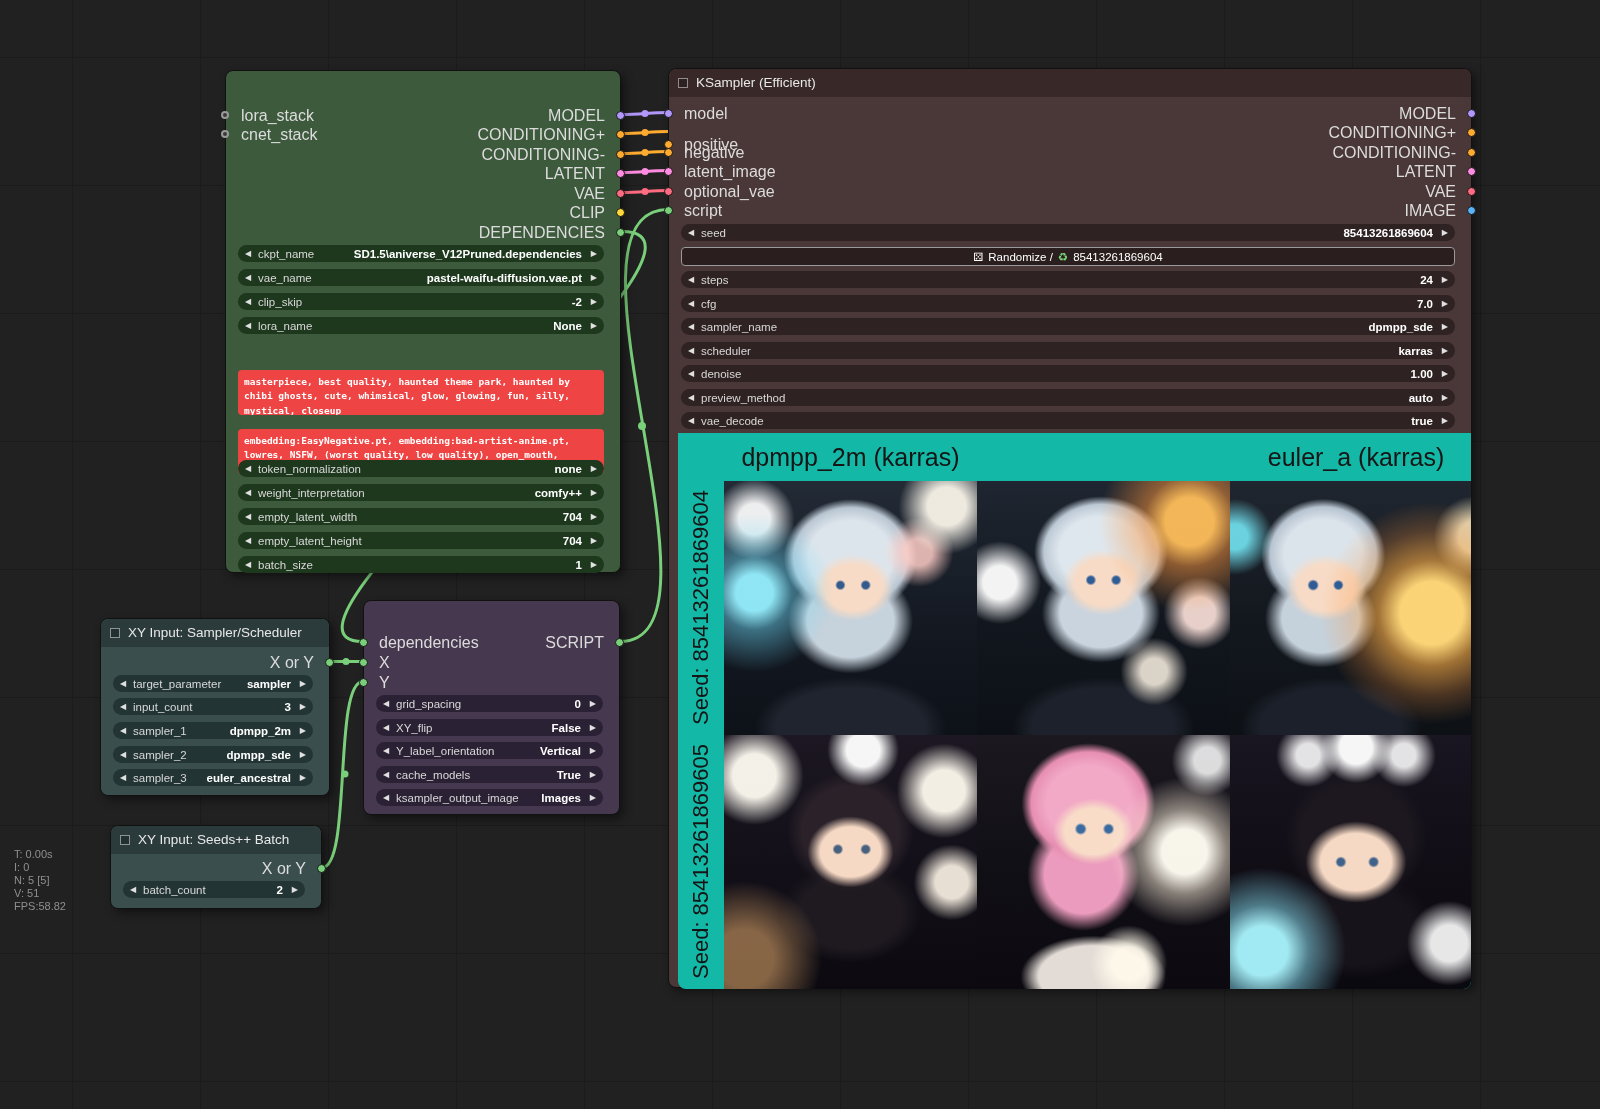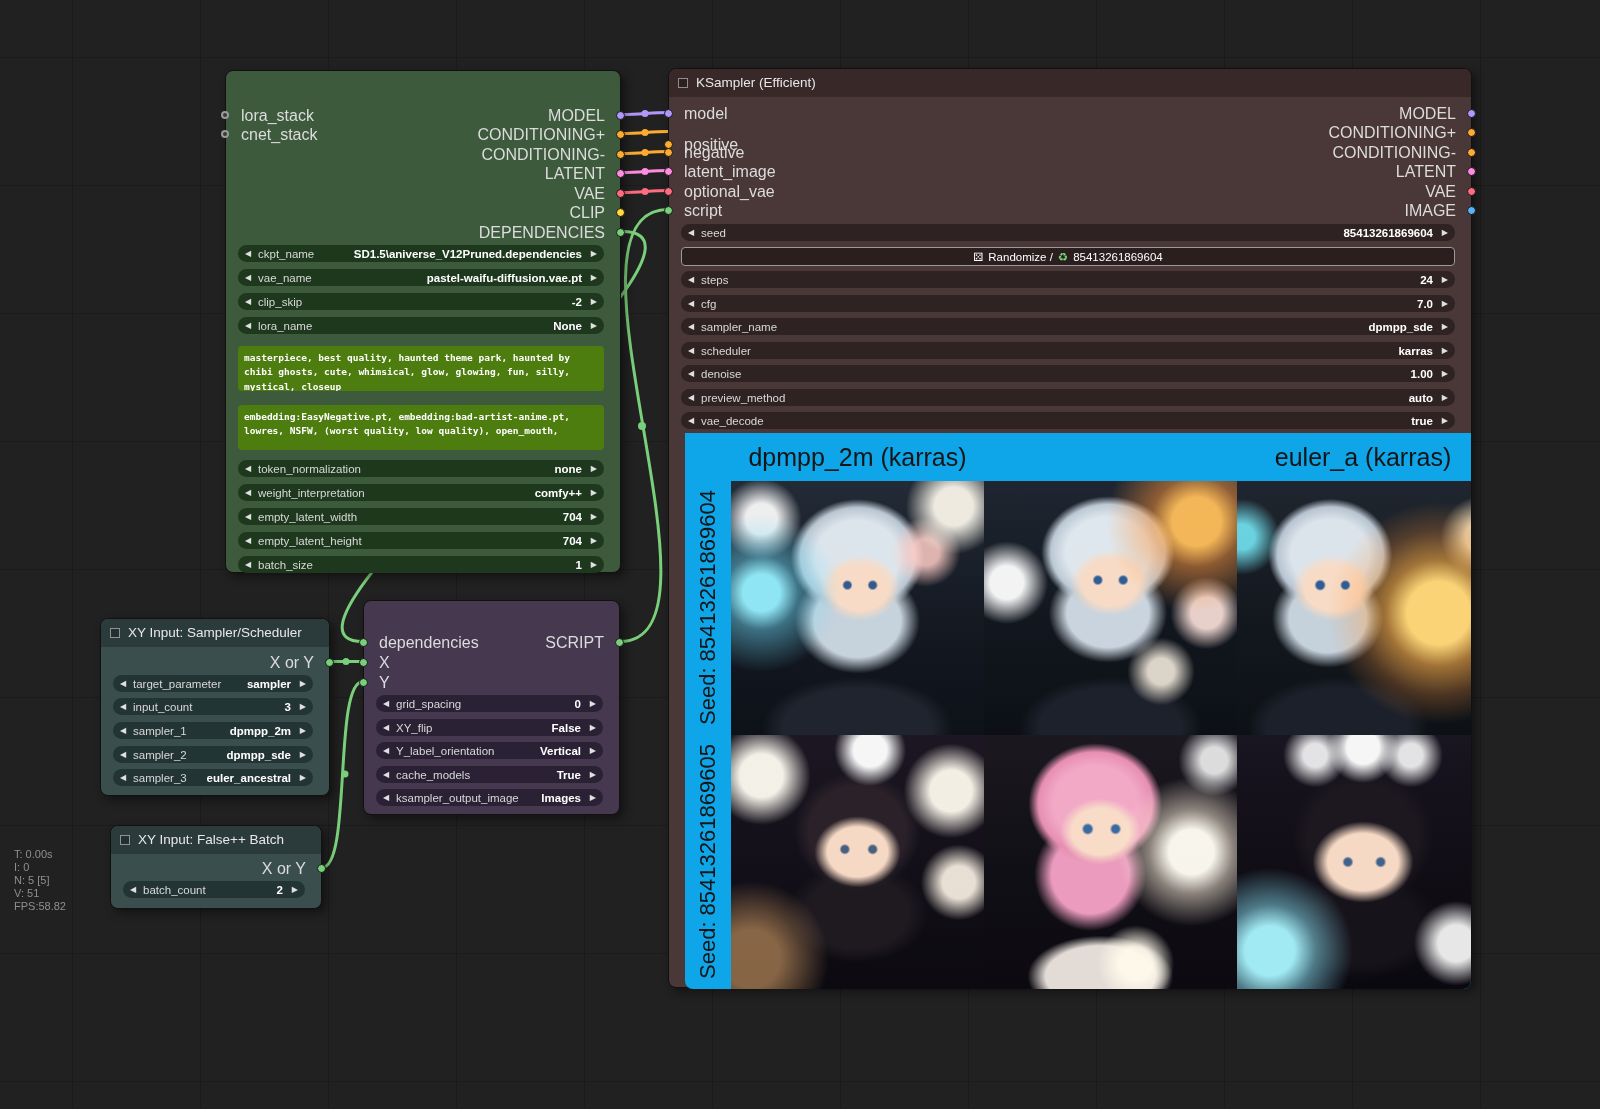--- a/index.html
+++ b/index.html
@@ -29,21 +29,21 @@
     border-radius:8px 8px 0 0; font-size:13.5px; color:#e8e8e8;
     position:relative; white-space:nowrap;
   }
   .title-box {
     position:absolute; left:9px; top:9px; width:10px; height:10px;
     border:1px solid rgba(230,230,230,.55); background:rgba(0,0,0,.18);
   }
   .node-green  { background:#3d5a3d; }
   .node-green  .node-title { background:#2d472d; }
   .node-green  .widget  { background:#1e381e; }
-  .node-green  .textbox { background:#4d7c0f; }
+  .node-green  .textbox { background:#ef4444;margin-top:24px; }
   .node-maroon { background:#4a3737; }
   .node-maroon .node-title { background:#382828; }
   .node-maroon .widget { background:#2f2222; }
   .node-purple { background:#46384f; }
   .node-purple .node-title { background:#33273c; }
   .node-purple .widget { background:#2b2134; }
   .node-teal   { background:#3b4e4e; }
   .node-teal   .node-title { background:#2b3b3b; }
   .node-teal   .widget { background:#233434; }
 
@@ -77,22 +77,22 @@
 
   .btn {
     position:absolute; left:12px; right:16px; height:19px;
     border:1px solid #9a9a9a; border-radius:4px; background:#2a1e1e;
     display:flex; align-items:center; justify-content:center;
     font-size:11.5px; color:#fff; gap:5px;
   }
   .btn .recycle { color:#7bd87b; }
 
   .preview {
-    position:absolute; left:16px; right:0; top:364px; height:556px;
-    background:#0ea5e9; border-radius:0 0 8px 8px; overflow:hidden; color:#151515;
+    position:absolute; left:9px; right:0; top:364px; height:556px;
+    background:#14b8a6; border-radius:0 0 8px 8px; overflow:hidden; color:#151515;
   }
   .col-label { position:absolute; top:0; height:48px; line-height:48px; text-align:center; font-size:25px; }
   .row-label {
     position:absolute; left:0; width:46px; display:flex; align-items:center; justify-content:center;
     writing-mode:vertical-rl; transform:rotate(180deg); font-size:22px;
   }
   .cell { position:absolute; background-color:#13161c; }
 
   .img-a { background:
     radial-gradient(circle at 46% 41%, #335a8c 0 1.6%, transparent 2.6%),
@@ -508,21 +508,21 @@
       <span class="arrow">◀</span>
       <span class="w-label">ksampler_output_image</span>
       <span class="w-value">Images</span>
       <span class="arrow right">▶</span>
     </div>
   </div>
 
   <div class="node node-teal" style="left:110px; top:825px; width:212px; height:84px;">
     <div class="node-title">
       <span class="title-box"></span>
-      <span>XY Input: False++ Batch</span>
+      <span>XY Input: Seeds++ Batch</span>
     </div>
     <div class="slot out" style="top:33px">
       <span>X or Y</span>
       <span class="dot" style="background:#7ad07a"></span>
     </div>
     <div class="widget" style="top:55px">
       <span class="arrow">◀</span>
       <span class="w-label">batch_count</span>
       <span class="w-value">2</span>
       <span class="arrow right">▶</span>

